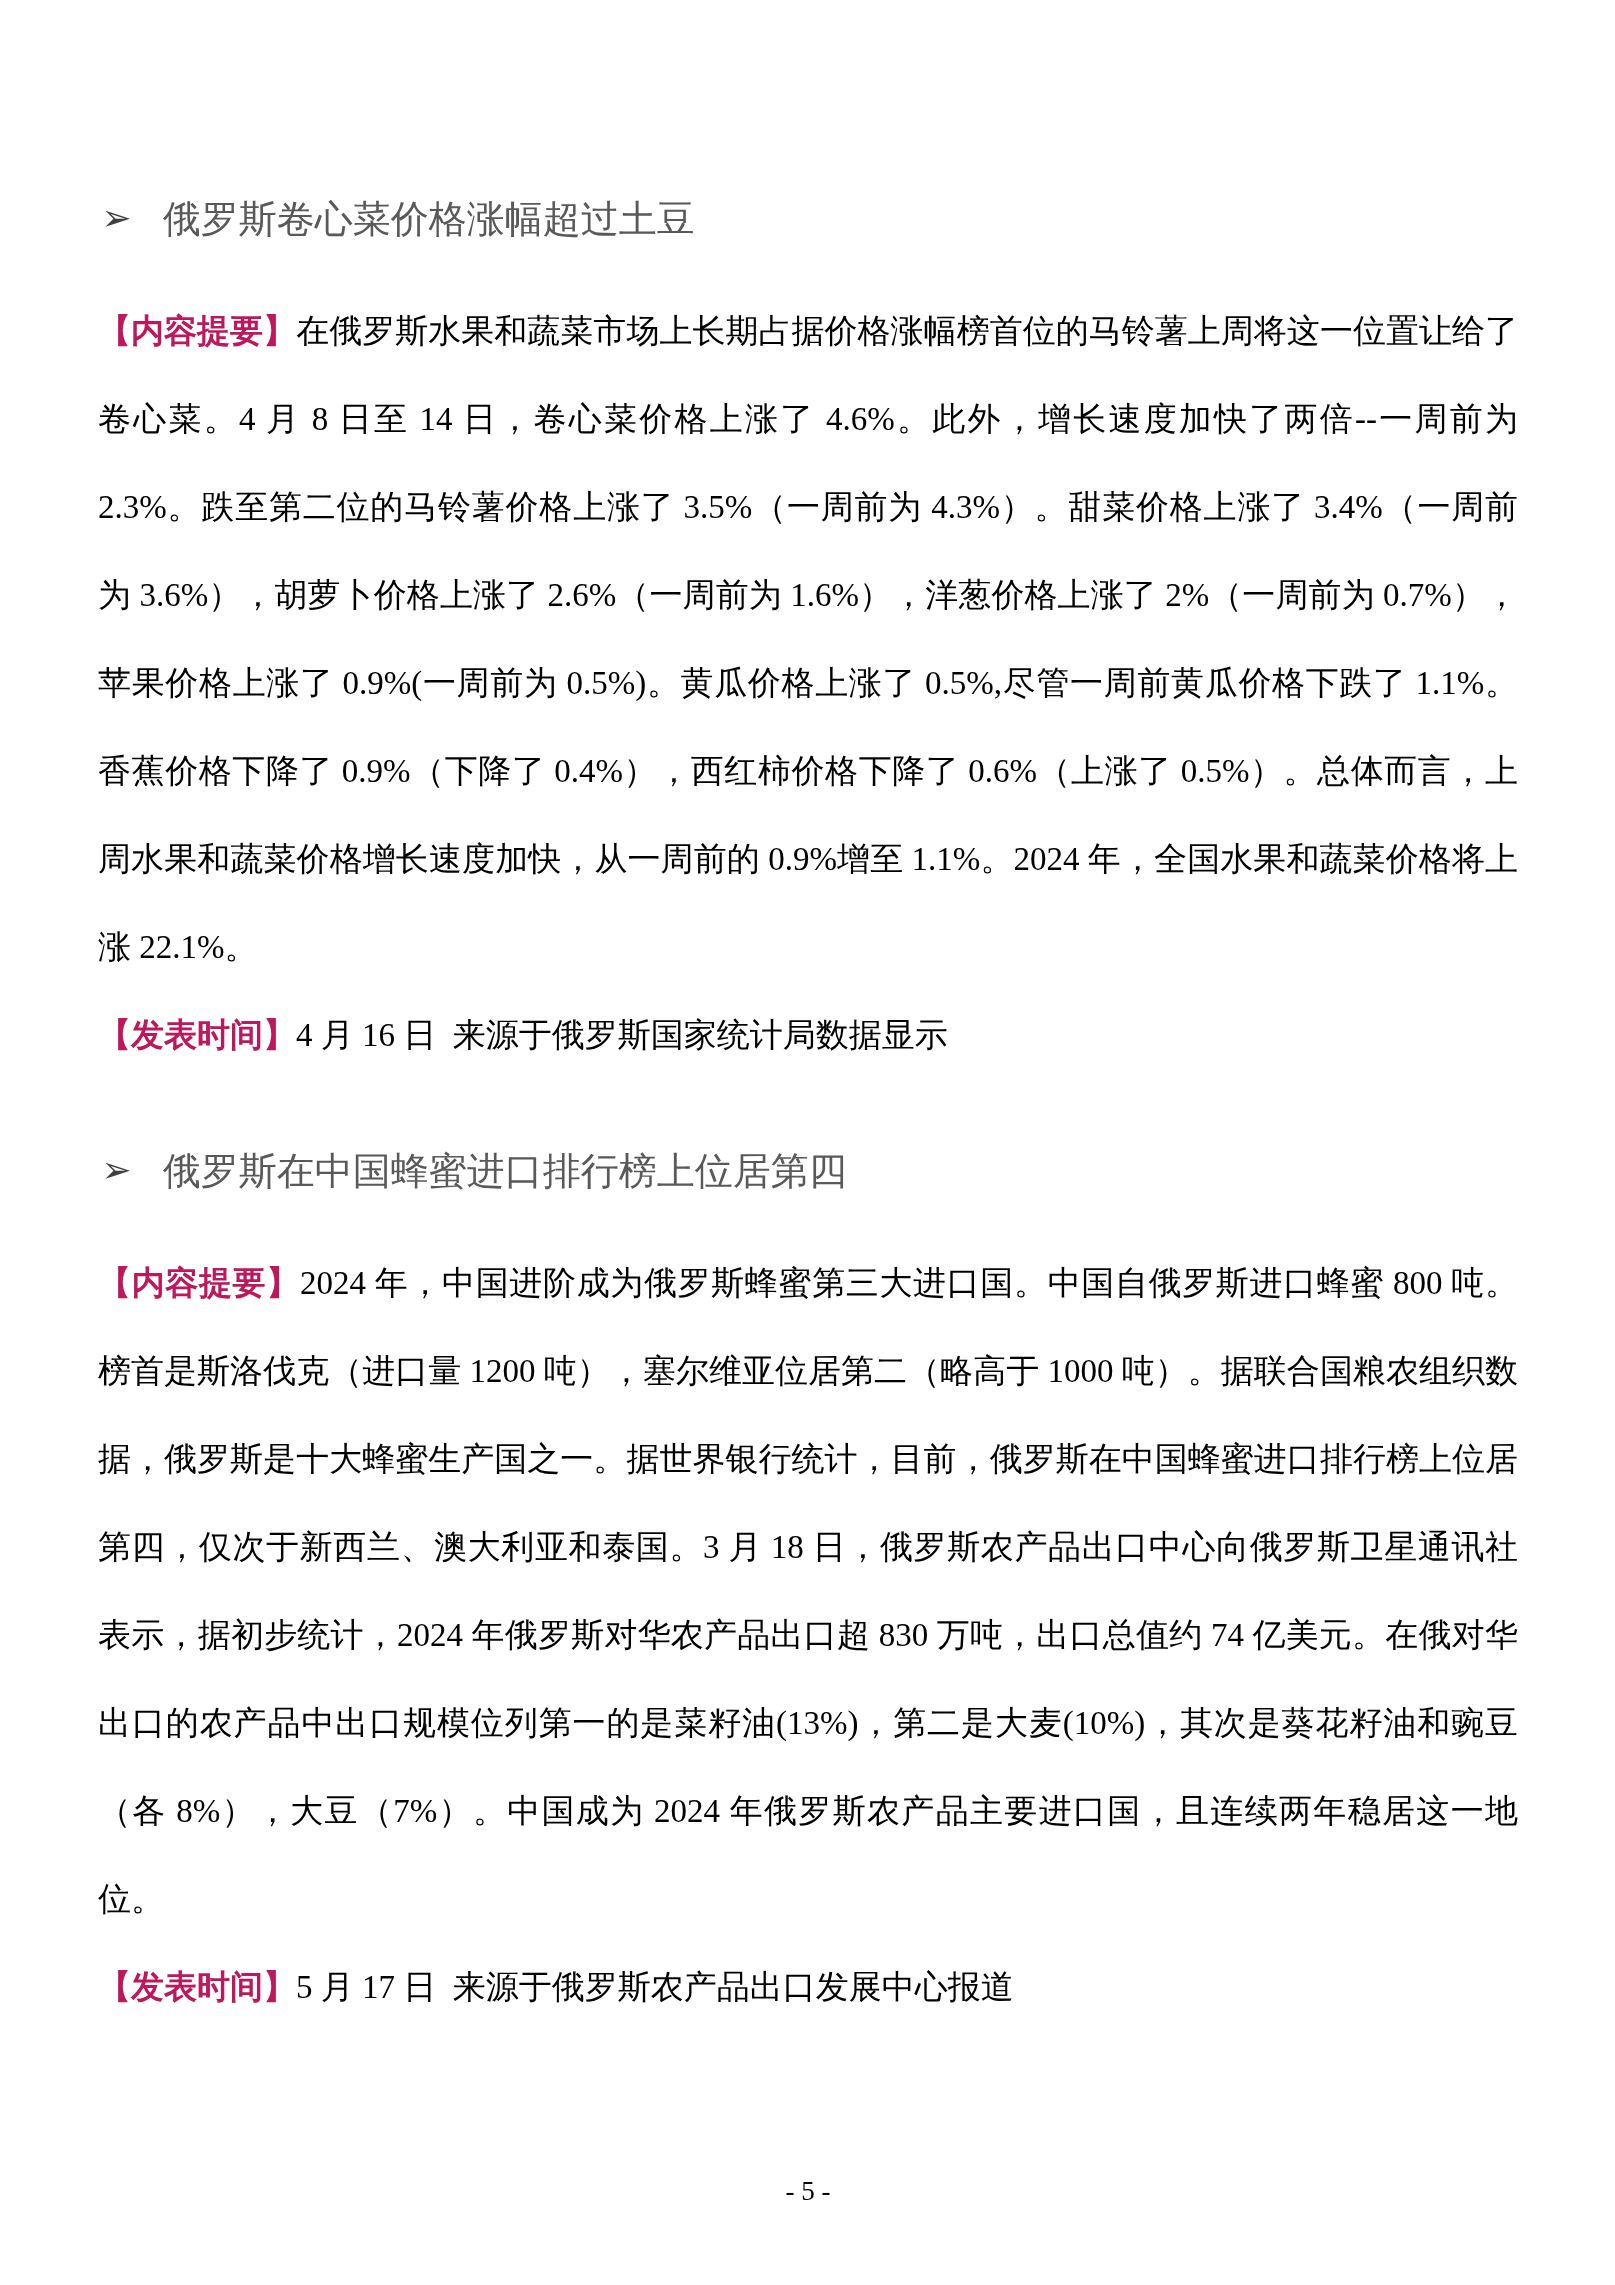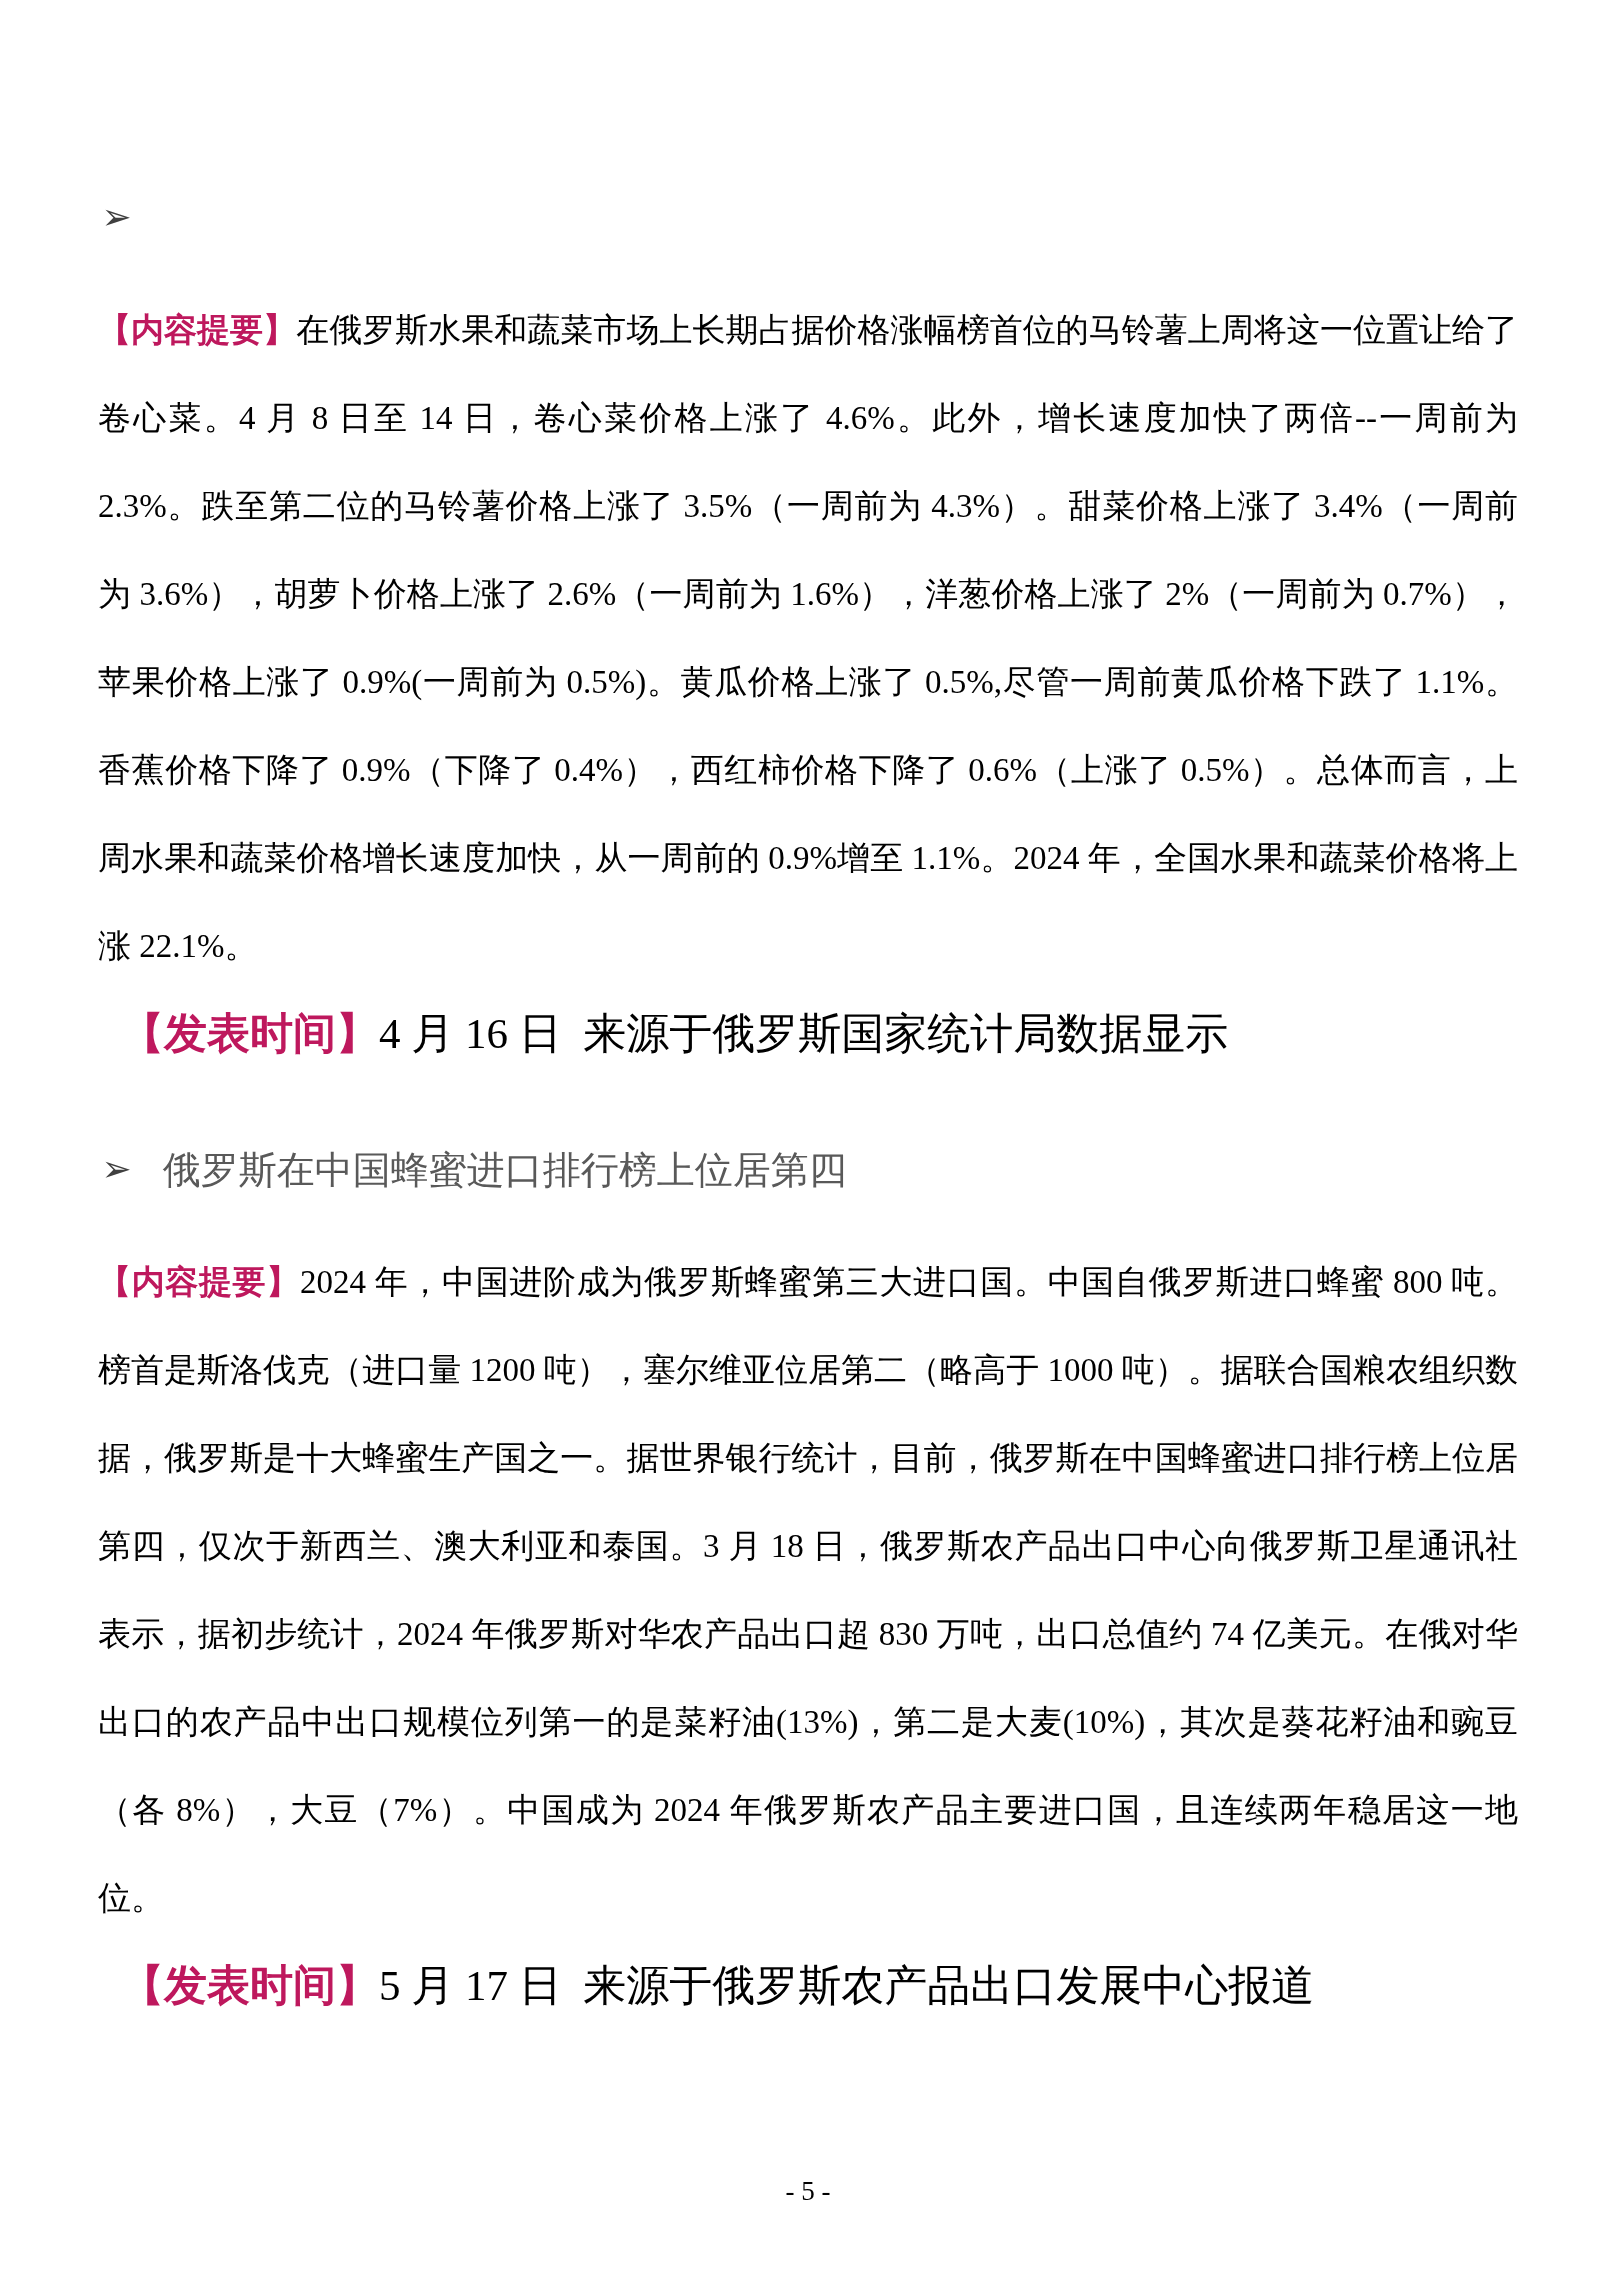--- a/index.html
+++ b/index.html
@@ -38,45 +38,45 @@
     line-height: 88px;
     text-align: justify;
     text-justify: inter-ideograph;
     color: #000000;
   }
   .para .label, .date-line .label {
     font-weight: 700;
     color: #be185d;
   }
   .date-line {
-    font-size: 43px;
+    font-size: 33px;
     line-height: 88px;
     white-space: pre-wrap;
     color: #000000;
-    margin-left: 23px;
   }
   .section-gap { height: 65px; }
   .page-footer {
     position: absolute;
     left: 0;
     right: 0;
     bottom: 78px;
     text-align: center;
     font-size: 27px;
     color: #000000;
   }
 </style>
 </head>
 <body>
 
 <div class="page">
 
   <div>
     <div class="section-heading">
       <span class="bullet">➢</span>
+      <span>俄罗斯卷心菜价格涨幅超过土豆</span>
     </div>
     <p class="para"><span class="label">【内容提要】</span><span>在俄罗斯水果和蔬菜市场上长期占据价格涨幅榜首位的马铃薯上周将这一位置让给了卷心菜。4 月 8 日至 14 日，卷心菜价格上涨了 4.6%。此外，增长速度加快了两倍--一周前为 2.3%。跌至第二位的马铃薯价格上涨了 3.5%（一周前为 4.3%）。甜菜价格上涨了 3.4%（一周前为 3.6%），胡萝卜价格上涨了 2.6%（一周前为 1.6%），洋葱价格上涨了 2%（一周前为 0.7%），苹果价格上涨了 0.9%(一周前为 0.5%)。黄瓜价格上涨了 0.5%,尽管一周前黄瓜价格下跌了 1.1%。香蕉价格下降了 0.9%（下降了 0.4%），西红柿价格下降了 0.6%（上涨了 0.5%）。总体而言，上周水果和蔬菜价格增长速度加快，从一周前的 0.9%增至 1.1%。2024 年，全国水果和蔬菜价格将上涨 22.1%。</span></p>
     <p class="date-line"><span class="label">【发表时间】</span><span>4 月 16 日  来源于俄罗斯国家统计局数据显示</span></p>
   </div>
 
   <div class="section-gap"></div>
 
   <div>
     <div class="section-heading">
       <span class="bullet">➢</span>

